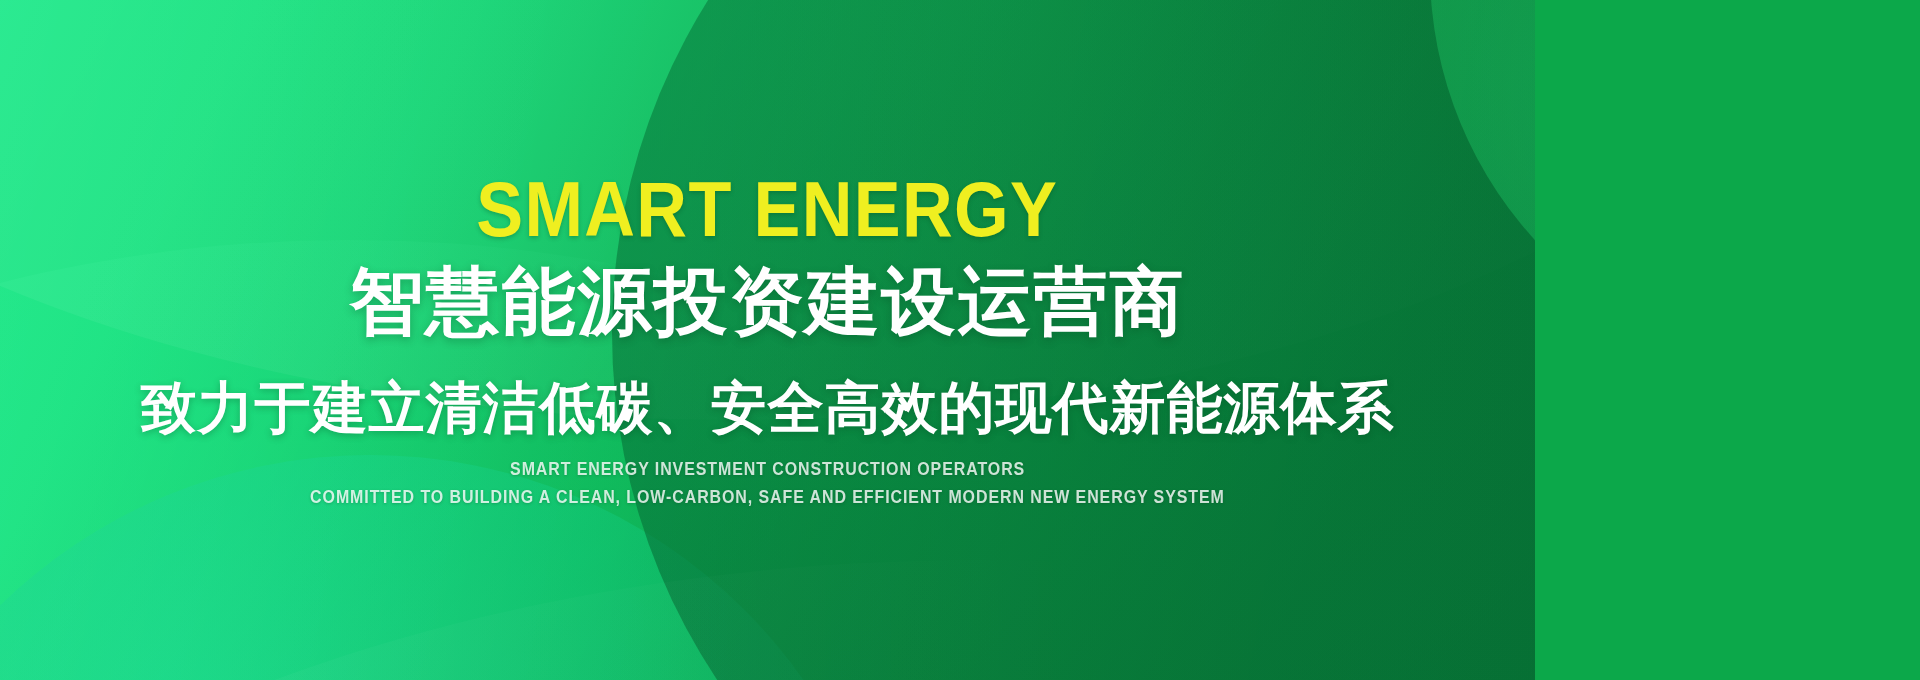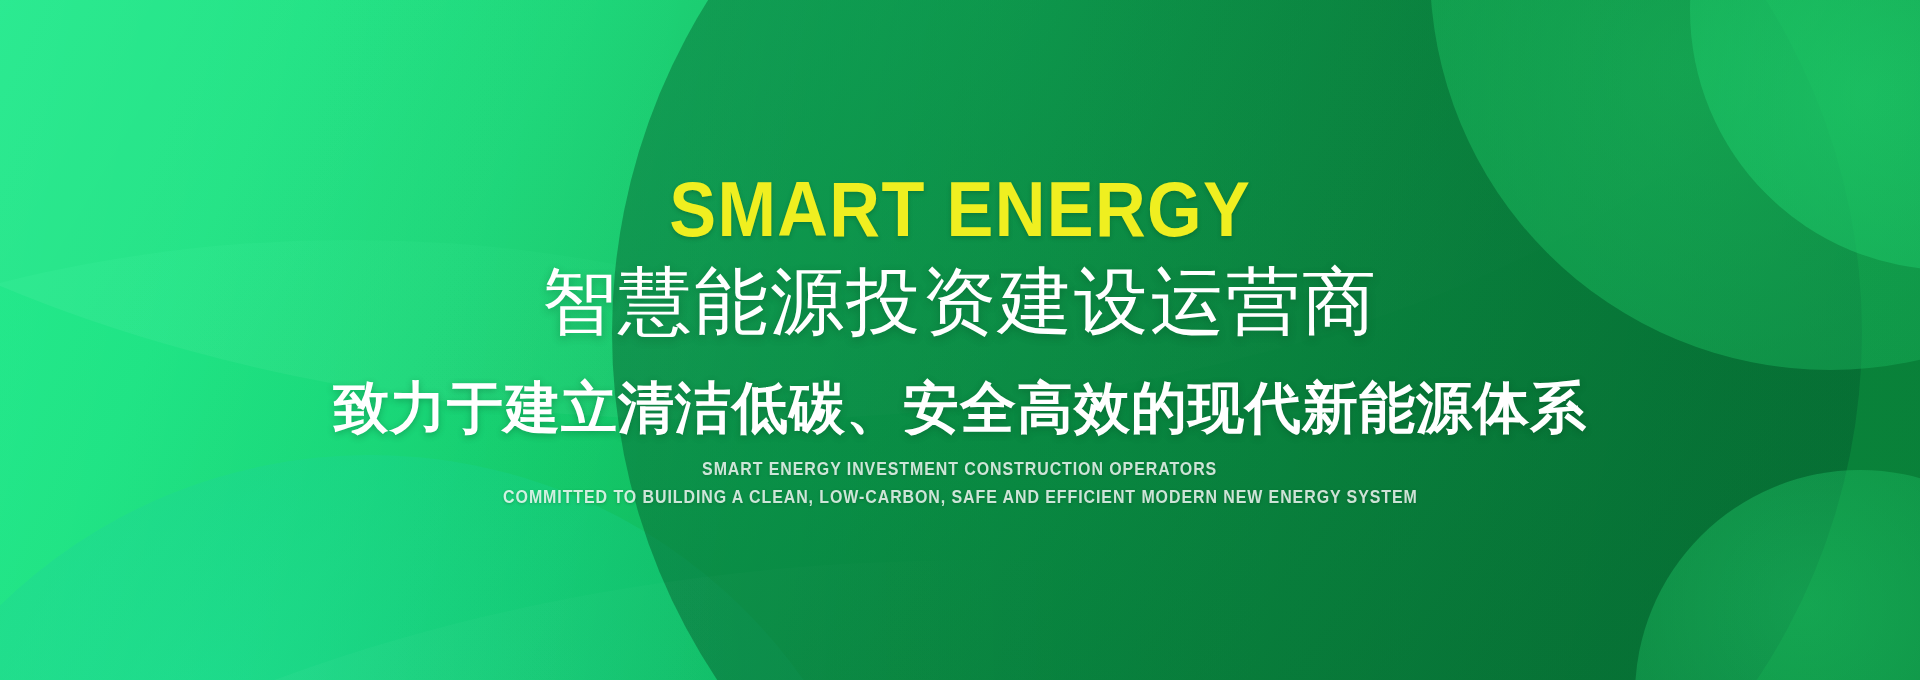--- a/index.html
+++ b/index.html
@@ -6,21 +6,21 @@
 
   html, body {
     width:1920px;
     height:680px;
     overflow:hidden;
     background:#0CA84A;
   }
 
   .banner {
     position:relative;
-    width:1920px;
+    width:1535px;
     height:680px;
     overflow:hidden;
     font-family:"Liberation Sans", "DejaVu Sans", sans-serif;
     background:
       linear-gradient(115deg,
         #12E884 0%,
         #12E17C 14%,
         #11D472 26%,
         #0FBF60 40%,
         #0DAD51 54%,
@@ -116,21 +116,21 @@
     transform:scaleX(0.90);
     transform-origin:center;
     text-shadow:0 2px 5px rgba(0,60,25,0.28);
     white-space:nowrap;
   }
 
   .headline-cn {
     margin-top:16px;
     font-size:74px;
     line-height:1.04;
-    font-weight:normal;
+    font-weight:bold;
     letter-spacing:2px;
     color:#FFFFFF;
     text-shadow:0 3px 8px rgba(0,60,25,0.30);
     white-space:nowrap;
   }
 
   .subhead-cn {
     margin-top:36px;
     font-size:56px;
     line-height:1.1;

